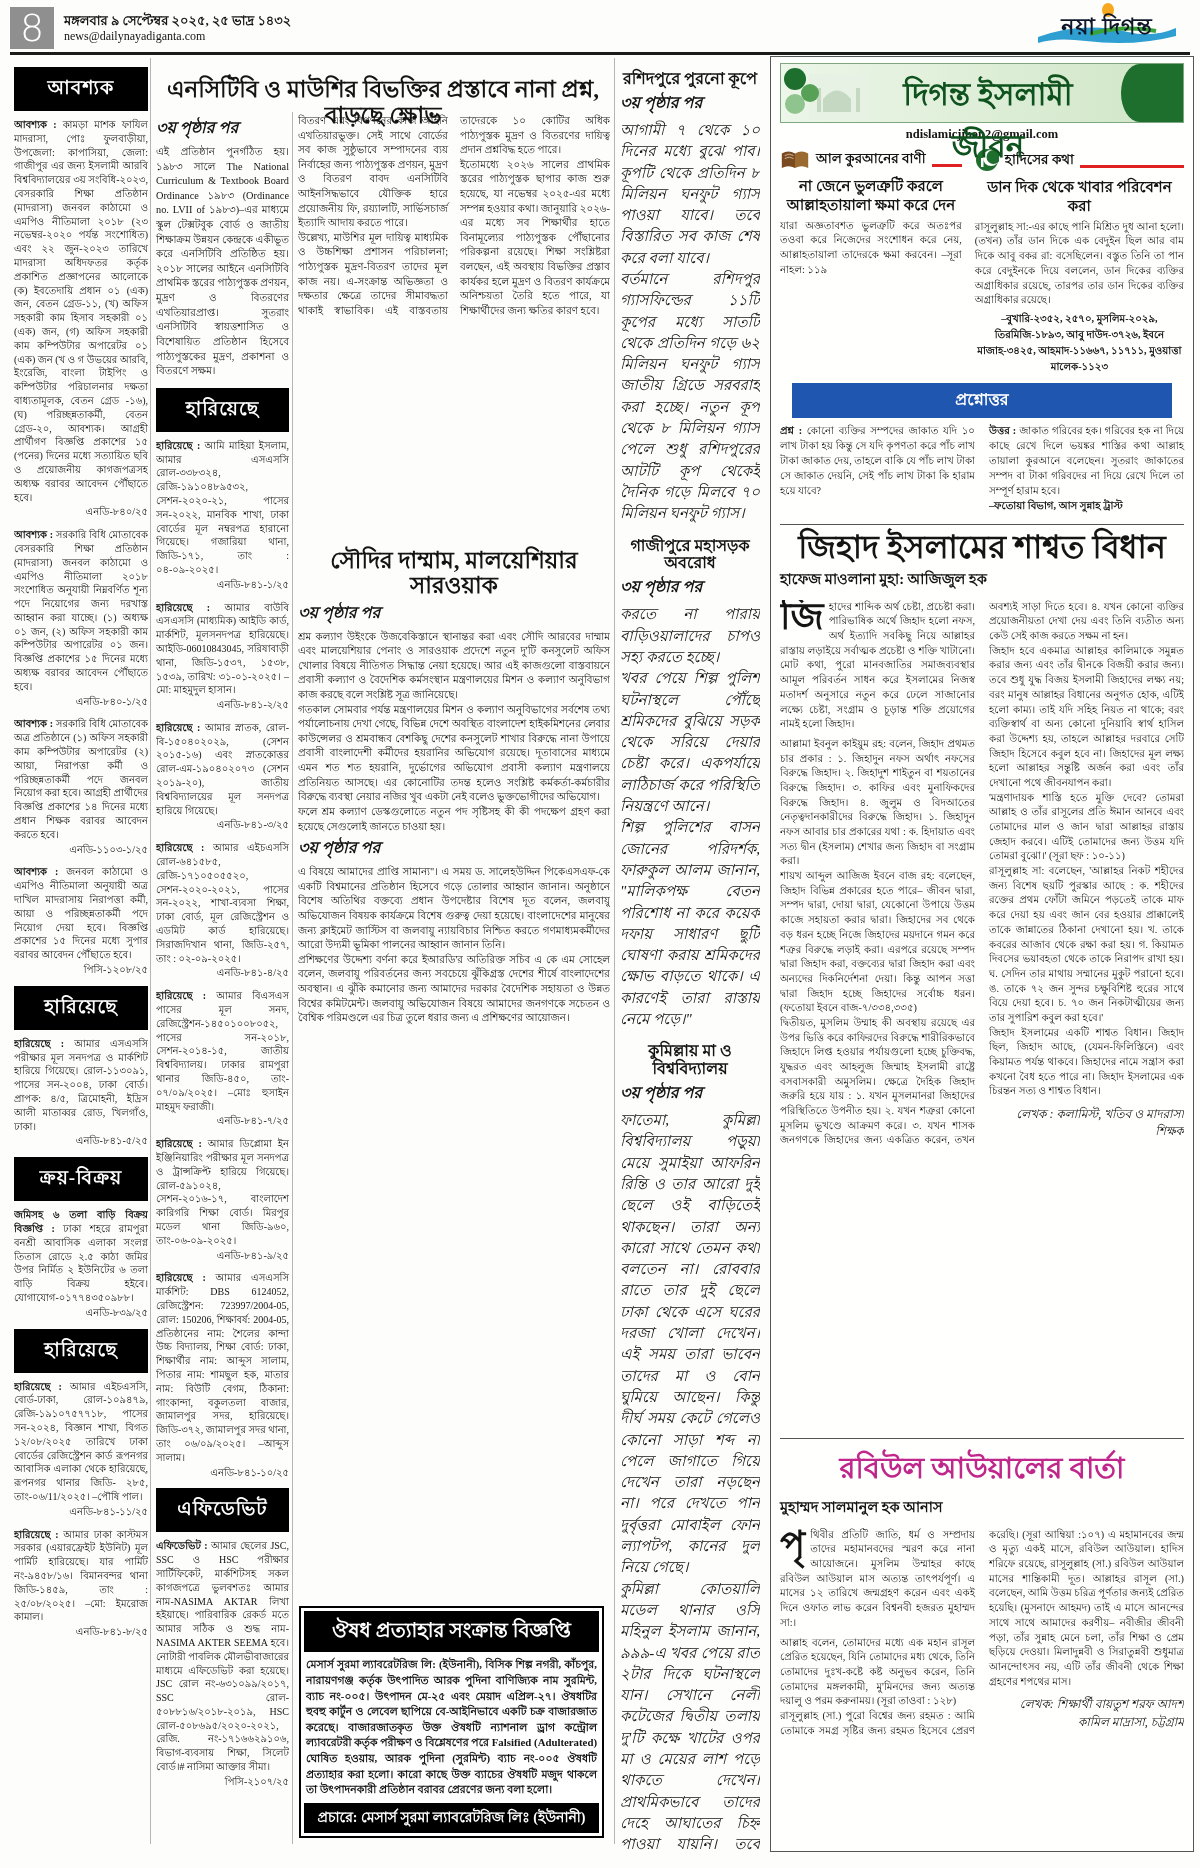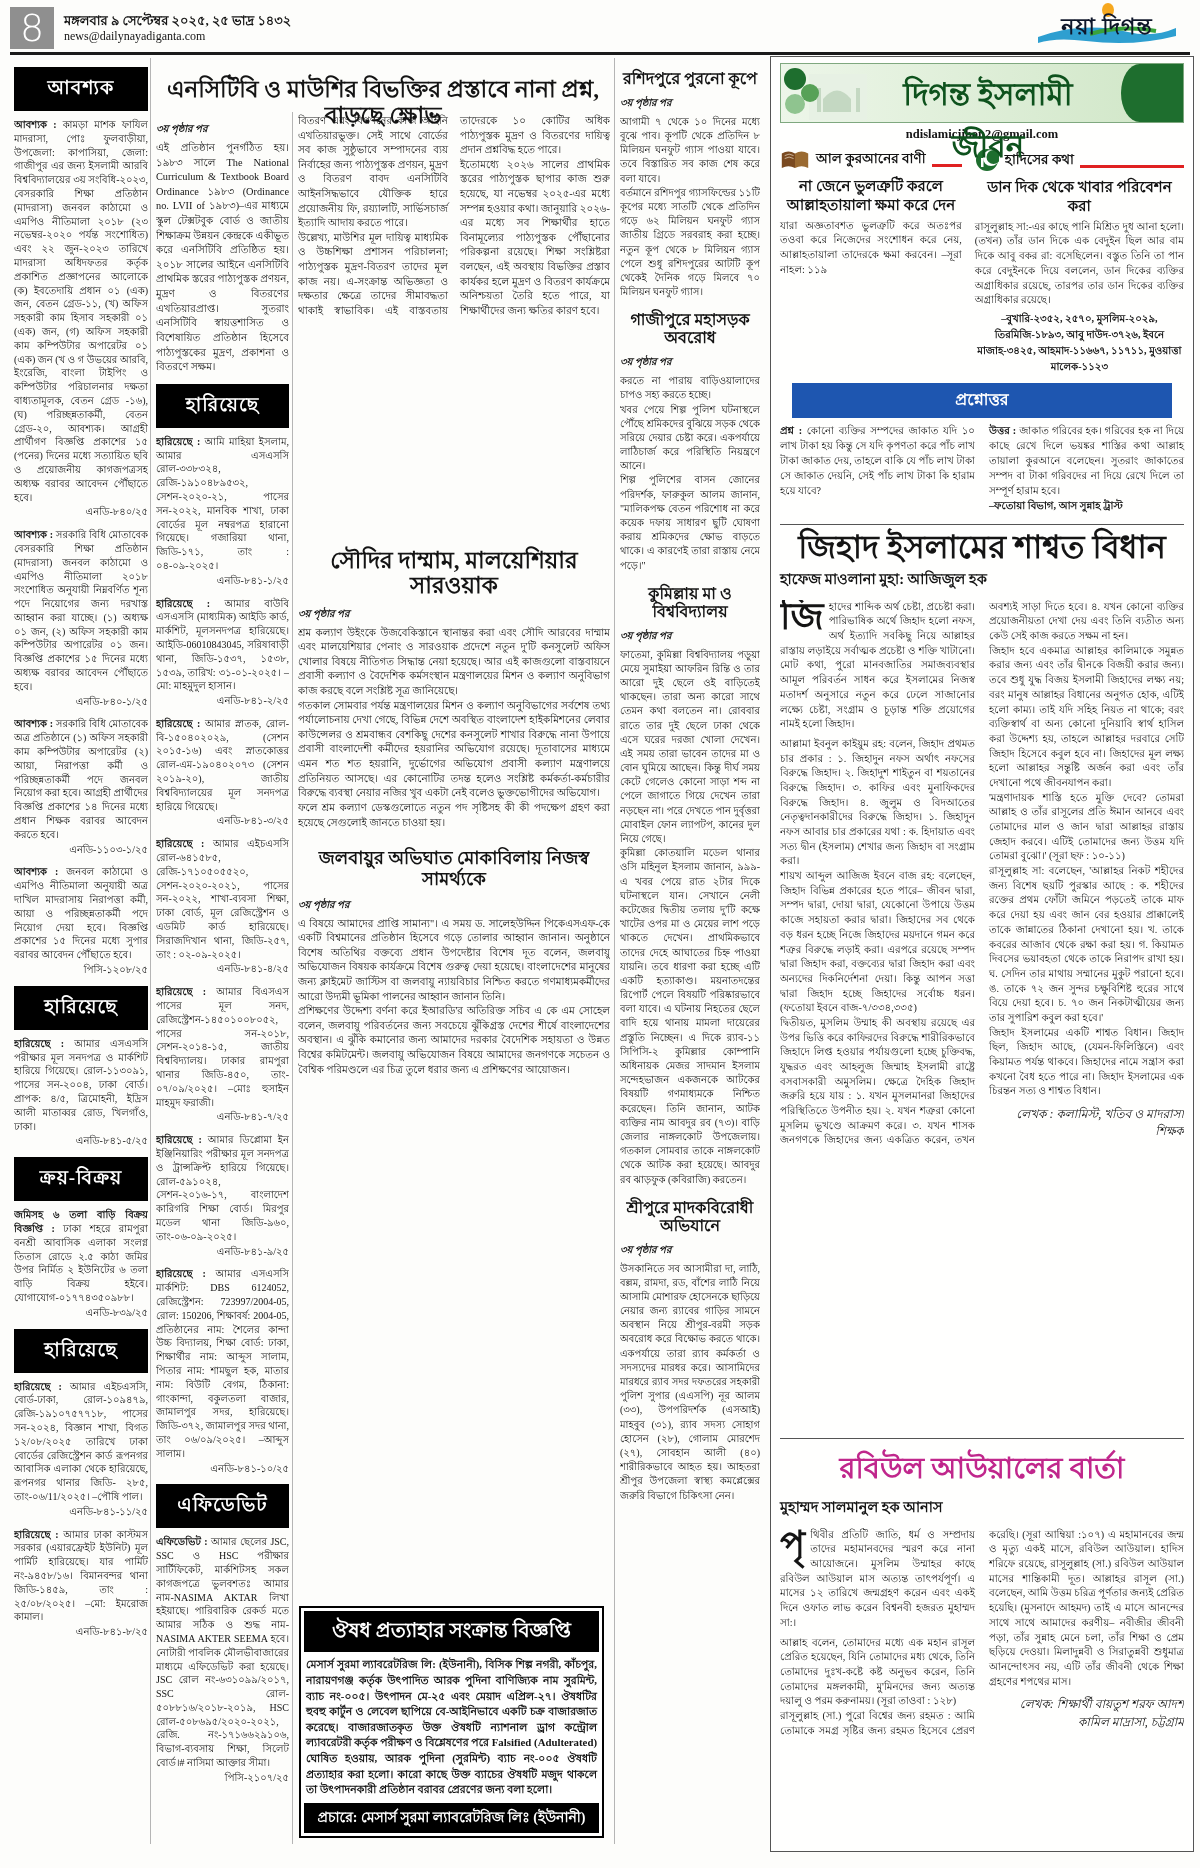--- a/index.html
+++ b/index.html
@@ -16,38 +16,38 @@
   .logo-txt{position:absolute;left:4px;top:8px;width:150px;text-align:center;font-size:22px;
             font-weight:bold;letter-spacing:1px;color:#0f172a;}
   .hdr-rule{position:absolute;left:10px;right:10px;top:52px;height:3px;background:#1b1b1b;}
   
   .vrule{position:absolute;width:1px;background:#b5b5b5;}
   
   .sec-banner{background:#000;color:#fff;font-weight:bold;text-align:center;font-size:19px;
               padding:6px 2px;margin:9px 0 7px;letter-spacing:1px;}
   .ad{font-size:10px;line-height:1.38;text-align:justify;margin:0 0 9px;}
   .ad .code{display:block;text-align:right;margin-top:1px;}
-  .kicker{font-weight:bold;font-style:italic;font-size:10px;margin:7px 0 3px;}
+  .kicker{font-weight:bold;font-style:italic;font-size:16px;margin:1px 0 3px;}
   .art-body{font-size:10.3px;line-height:1.42;text-align:justify;white-space:pre-line;}
   
   .rail-a{position:absolute;left:14px;top:58px;width:134px;height:1794px;overflow:hidden;}
   .nctb-head{position:absolute;left:156px;top:58px;width:454px;text-align:center;
              font-size:23px;font-weight:bold;line-height:1.12;}
   .rail-b{position:absolute;left:156px;top:114px;width:133px;height:1738px;overflow:hidden;}
   .col-c{position:absolute;left:298px;top:114px;width:312px;height:1740px;overflow:hidden;}
   .cols2n{column-count:2;column-gap:12px;min-height:418px;}
   .mid-head{font-size:23px;font-weight:bold;text-align:center;line-height:1.1;margin:16px 0 1px;}
   .mid-head2{font-size:18px;font-weight:bold;text-align:center;line-height:1.15;margin:18px 0 1px;}
   .drug{position:absolute;left:1px;right:6px;bottom:16px;border:2px solid #000;padding:3px;background:#fff;}
   .drug-title{background:#000;color:#fff;text-align:center;font-weight:bold;font-size:20px;padding:4px 0;}
   .drug-body{font-weight:bold;font-size:10.8px;line-height:1.45;text-align:justify;margin:5px 2px;}
   .drug-foot{background:#000;color:#fff;text-align:center;font-weight:bold;font-size:14px;padding:3px 0;}
   .col-d{position:absolute;left:620px;top:58px;width:140px;height:1794px;overflow:hidden;}
   .cold-head{font-size:16px;text-align:center;font-weight:bold;line-height:1.12;margin:12px 0 2px;}
-  .cold-body{font-size:10px;line-height:1.42;text-align:justify;white-space:pre-line;}
+  .cold-body{font-size:15px;line-height:1.42;text-align:justify;white-space:pre-line;font-style:italic;}
   
   .islamic{position:absolute;left:770px;top:56px;width:424px;height:1796px;border:1px solid #555;
            padding:6px 9px;box-sizing:border-box;overflow:hidden;background:#fffffe;}
   .ib{position:relative;height:58px;background:linear-gradient(90deg,#edf6e9,#cfe6c6);border:1px solid #7fa87f;}
   .ib-title{position:absolute;left:88px;right:76px;top:6px;text-align:center;font-size:31px;
             font-weight:bold;color:#0e521d;}
   .ib-swoosh{position:absolute;right:0;top:0;bottom:0;width:62px;background:#1e6e2e;
              border-top-left-radius:60% 100%;border-bottom-left-radius:60% 100%;}
   .ib-art{position:absolute;left:2px;top:2px;}
   .ib-mail{text-align:center;font-weight:bold;font-size:12.5px;padding:4px 0 2px;}
@@ -164,21 +164,20 @@
     <div class="cols2n art-body">বিতরণ এবং বিপণনের কাজ আইনি এখতিয়ারভুক্ত। সেই সাথে বোর্ডের সব কাজ সুষ্ঠুভাবে সম্পাদনের ব্যয় নির্বাহের জন্য পাঠ্যপুস্তক প্রণয়ন, মুদ্রণ ও বিতরণ বাবদ এনসিটিবি আইনসিদ্ধভাবে যৌক্তিক হারে প্রয়োজনীয় ফি, রয়্যালটি, সার্ভিসচার্জ ইত্যাদি আদায় করতে পারে।
 উল্লেখ্য, মাউশির মূল দায়িত্ব মাধ্যমিক ও উচ্চশিক্ষা প্রশাসন পরিচালনা; পাঠ্যপুস্তক মুদ্রণ-বিতরণ তাদের মূল কাজ নয়। এ-সংক্রান্ত অভিজ্ঞতা ও দক্ষতার ক্ষেত্রে তাদের সীমাবদ্ধতা থাকাই স্বাভাবিক। এই বাস্তবতায় তাদেরকে ১০ কোটির অধিক পাঠ্যপুস্তক মুদ্রণ ও বিতরণের দায়িত্ব প্রদান প্রশ্নবিদ্ধ হতে পারে।
 ইতোমধ্যে ২০২৬ সালের প্রাথমিক স্তরের পাঠ্যপুস্তক ছাপার কাজ শুরু হয়েছে, যা নভেম্বর ২০২৫-এর মধ্যে সম্পন্ন হওয়ার কথা। জানুয়ারি ২০২৬-এর মধ্যে সব শিক্ষার্থীর হাতে বিনামূল্যের পাঠ্যপুস্তক পৌঁছানোর পরিকল্পনা রয়েছে। শিক্ষা সংশ্লিষ্টরা বলছেন, এই অবস্থায় বিভক্তির প্রস্তাব কার্যকর হলে মুদ্রণ ও বিতরণ কার্যক্রমে অনিশ্চয়তা তৈরি হতে পারে, যা শিক্ষার্থীদের জন্য ক্ষতির কারণ হবে।</div>
 
     <h2 class="mid-head">সৌদির দাম্মাম, মালয়েশিয়ার সারওয়াক</h2>
     <div class="kicker">৩য় পৃষ্ঠার পর</div>
     <div class="art-body">শ্রম কল্যাণ উইংকে উজবেকিস্তানে স্থানান্তর করা এবং সৌদি আরবের দাম্মাম এবং মালয়েশিয়ার পেনাং ও সারওয়াক প্রদেশে নতুন দু'টি কনসুলেট অফিস খোলার বিষয়ে নীতিগত সিদ্ধান্ত নেয়া হয়েছে। আর এই কাজগুলো বাস্তবায়নে প্রবাসী কল্যাণ ও বৈদেশিক কর্মসংস্থান মন্ত্রণালয়ের মিশন ও কল্যাণ অনুবিভাগ কাজ করছে বলে সংশ্লিষ্ট সূত্র জানিয়েছে।
 গতকাল সোমবার পর্যন্ত মন্ত্রণালয়ের মিশন ও কল্যাণ অনুবিভাগের সর্বশেষ তথ্য পর্যালোচনায় দেখা গেছে, বিভিন্ন দেশে অবস্থিত বাংলাদেশ হাইকমিশনের লেবার কাউন্সেলর ও শ্রমবান্ধব বেশকিছু দেশের কনসুলেট শাখার বিরুদ্ধে নানা উপায়ে প্রবাসী বাংলাদেশী কর্মীদের হয়রানির অভিযোগ রয়েছে। দূতাবাসের মাধ্যমে এমন শত শত হয়রানি, দুর্ভোগের অভিযোগ প্রবাসী কল্যাণ মন্ত্রণালয়ে প্রতিনিয়ত আসছে। এর কোনোটির তদন্ত হলেও সংশ্লিষ্ট কর্মকর্তা-কর্মচারীর বিরুদ্ধে ব্যবস্থা নেয়ার নজির খুব একটা নেই বলেও ভুক্তভোগীদের অভিযোগ।
 ফলে শ্রম কল্যাণ ডেস্কগুলোতে নতুন পদ সৃষ্টিসহ কী কী পদক্ষেপ গ্রহণ করা হয়েছে সেগুলোই জানতে চাওয়া হয়।</div>
 
-    <h2 class="mid-head2">জলবায়ুর অভিঘাত মোকাবিলায় নিজস্ব সামর্থ্যকে</h2>
     <div class="kicker">৩য় পৃষ্ঠার পর</div>
     <div class="art-body">এ বিষয়ে আমাদের প্রাপ্তি সামান্য"। এ সময় ড. সালেহউদ্দিন পিকেএসএফ-কে একটি বিশ্বমানের প্রতিষ্ঠান হিসেবে গড়ে তোলার আহ্বান জানান। অনুষ্ঠানে বিশেষ অতিথির বক্তব্যে প্রধান উপদেষ্টার বিশেষ দূত বলেন, জলবায়ু অভিযোজন বিষয়ক কার্যক্রমে বিশেষ গুরুত্ব দেয়া হয়েছে। বাংলাদেশের মানুষের জন্য ক্লাইমেট জাস্টিস বা জলবায়ু ন্যায়বিচার নিশ্চিত করতে গণমাধ্যমকর্মীদের আরো উদ্যমী ভূমিকা পালনের আহ্বান জানান তিনি।
 প্রশিক্ষণের উদ্দেশ্য বর্ণনা করে ইআরডি'র অতিরিক্ত সচিব এ কে এম সোহেল বলেন, জলবায়ু পরিবর্তনের জন্য সবচেয়ে ঝুঁকিগ্রস্ত দেশের শীর্ষে বাংলাদেশের অবস্থান। এ ঝুঁকি কমানোর জন্য আমাদের দরকার বৈদেশিক সহায়তা ও উন্নত বিশ্বের কমিটমেন্ট। জলবায়ু অভিযোজন বিষয়ে আমাদের জনগণকে সচেতন ও বৈশ্বিক পরিমণ্ডলে এর চিত্র তুলে ধরার জন্য এ প্রশিক্ষণের আয়োজন।</div>
 
     <div class="drug">
       <div class="drug-title">ঔষধ প্রত্যাহার সংক্রান্ত বিজ্ঞপ্তি</div>
       <div class="drug-body">মেসার্স সুরমা ল্যাবরেটরিজ লি: (ইউনানী), বিসিক শিল্প নগরী, কাঁচপুর, নারায়ণগঞ্জ কর্তৃক উৎপাদিত আরক পুদিনা বাণিজ্যিক নাম সুরমিন্ট, ব্যাচ নং-০০৫। উৎপাদন মে-২৫ এবং মেয়াদ এপ্রিল-২৭। ঔষধটির হুবহু কার্টুন ও লেবেল ছাপিয়ে বে-আইনিভাবে একটি চক্র বাজারজাত করেছে। বাজারজাতকৃত উক্ত ঔষধটি ন্যাশনাল ড্রাগ কন্ট্রোল ল্যাবরেটরী কর্তৃক পরীক্ষণ ও বিশ্লেষণের পরে Falsified (Adulterated) ঘোষিত হওয়ায়, আরক পুদিনা (সুরমিন্ট) ব্যাচ নং-০০৫ ঔষধটি প্রত্যাহার করা হলো। কারো কাছে উক্ত ব্যাচের ঔষধটি মজুদ থাকলে তা উৎপাদনকারী প্রতিষ্ঠান বরাবর প্রেরণের জন্য বলা হলো।</div>
       <div class="drug-foot">প্রচারে: মেসার্স সুরমা ল্যাবরেটরিজ লিঃ (ইউনানী)</div>
     </div>
   </div>

